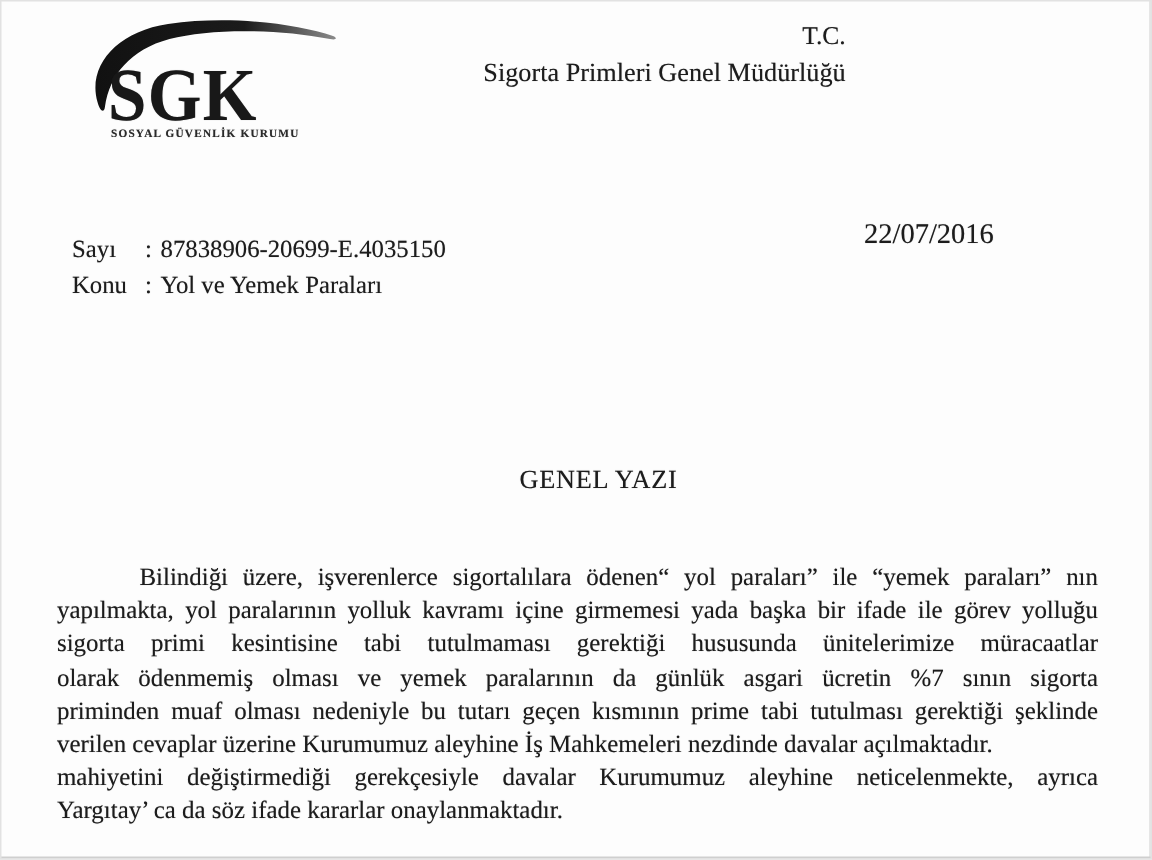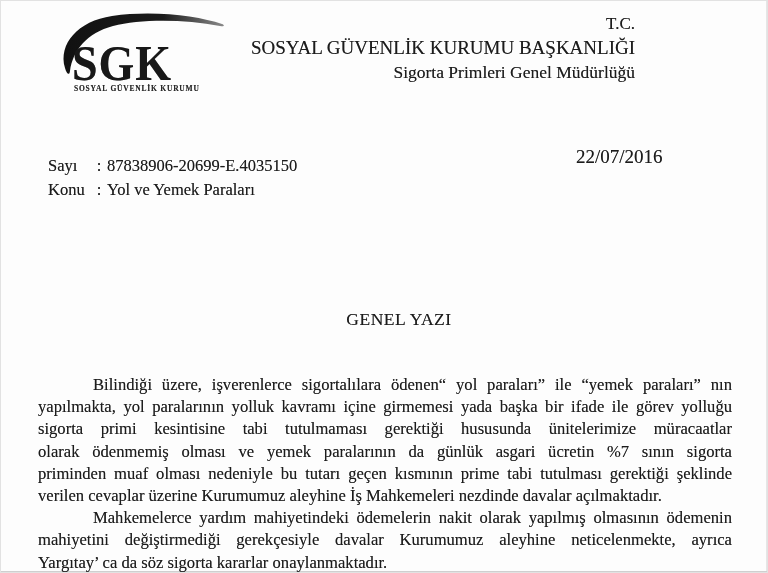--- a/index.html
+++ b/index.html
@@ -107,21 +107,20 @@
                C 128 9, 84 9, 57 16
                C 31 23, 17 40, 14 61
                C 13.4 66, 10.6 64, 9 58 Z" fill="url(#swooshGrad)"></path>
     </svg>
     <div class="logo-acronym">SGK</div>
     <div class="logo-subtitle">SOSYAL GÜVENLİK KURUMU</div>
   </div>
 
   <div class="letterhead">
     <div class="lh1">T.C.</div>
-    <div class="lh2">SOSYAL GÜVENLİK KURUMU BAŞKANLIĞI</div>
     <div class="lh3">Sigorta Primleri Genel Müdürlüğü</div>
   </div>
 
   <div class="ref-block">
     <div class="ref-row">
       <span class="ref-label">Sayı</span>
       <span class="ref-colon">:</span>
       <span class="ref-value">87838906-20699-E.4035150</span>
     </div>
     <div class="ref-row">
@@ -135,18 +134,17 @@
 
   <div class="doc-title">GENEL YAZI</div>
 
   <div class="body-text">
     <div class="bline indent">Bilindiği üzere,  işverenlerce sigortalılara ödenen“ yol paraları” ile “yemek paraları” nın</div>
     <div class="bline">yapılmakta, yol paralarının yolluk kavramı içine girmemesi yada başka bir ifade ile görev yolluğu</div>
     <div class="bline">sigorta primi kesintisine tabi tutulmaması gerektiği hususunda ünitelerimize müracaatlar</div>
     <div class="bline">olarak ödenmemiş olması ve yemek paralarının da günlük asgari ücretin %7 sının sigorta</div>
     <div class="bline">priminden muaf olması nedeniyle bu tutarı geçen kısmının prime tabi tutulması gerektiği şeklinde</div>
     <div class="bline para-end">verilen cevaplar üzerine Kurumumuz aleyhine  İş Mahkemeleri nezdinde davalar açılmaktadır.</div>
-    <div class="bline indent">Mahkemelerce yardım mahiyetindeki ödemelerin nakit olarak yapılmış olmasının ödemenin</div>
     <div class="bline">mahiyetini değiştirmediği gerekçesiyle davalar Kurumumuz aleyhine neticelenmekte,   ayrıca</div>
-    <div class="bline para-end">Yargıtay’ ca da söz sigorta kararlar onaylanmaktadır.</div>
+    <div class="bline para-end">Yargıtay’ ca da söz ifade kararlar onaylanmaktadır.</div>
   </div>
 
 </div>
 
 </body></html>

